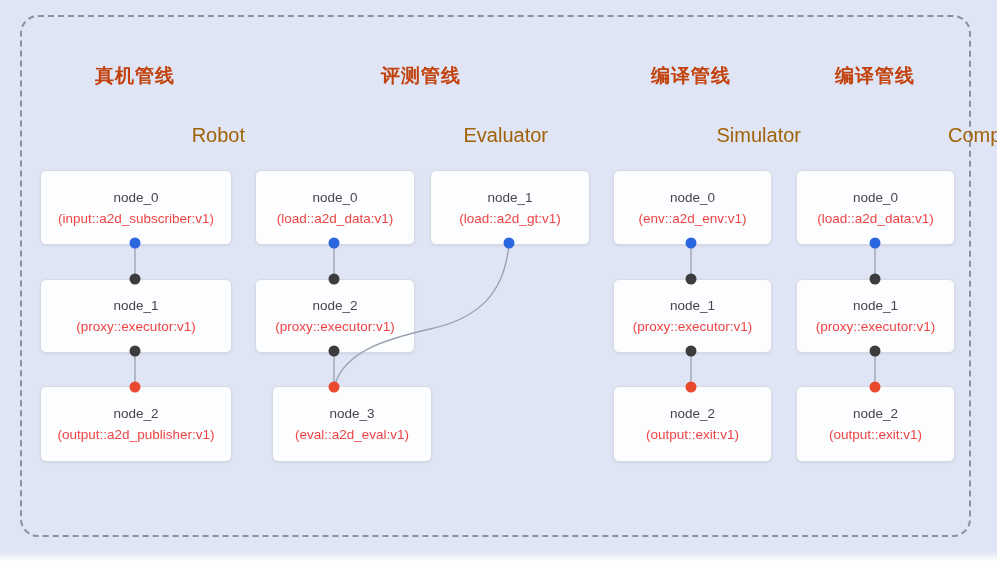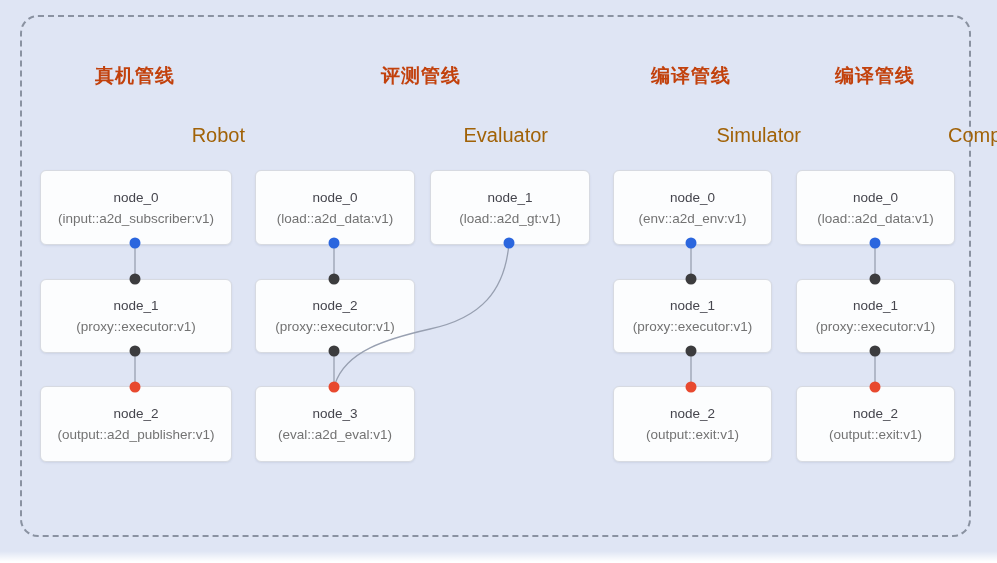--- a/index.html
+++ b/index.html
@@ -22,21 +22,21 @@
     font-size:20px;font-weight:500;color:#a16207;
   }
   .node{
     position:absolute;background:#fcfdfe;
     border:1px solid #d7dae1;border-radius:6px;
     box-shadow:0 1px 2px rgba(110,122,155,0.15);
     display:flex;flex-direction:column;align-items:center;justify-content:center;
     text-align:center;
   }
   .nname{font-size:13.5px;color:#45454d;line-height:21px;}
-  .ntype{font-size:13.5px;color:#737373;line-height:21px;}
+  .ntype{font-size:13.5px;color:#ef4444;line-height:21px;}
   svg.overlay{position:absolute;left:0;top:0;pointer-events:none;}
   .edge{fill:none;stroke:#98a0b1;stroke-width:1.3;}
   .fade{
     position:absolute;left:0;bottom:0;width:997px;height:12px;
     background:linear-gradient(to bottom, rgba(255,255,255,0), #ffffff 90%);
   }
 </style>
 </head>
 <body>
 
@@ -74,21 +74,21 @@
     <div class="ntype">(load::a2d_data:v1)</div>
   </div>
   <div class="node" style="left:430px;top:170px;width:158px;height:73px">
     <div class="nname">node_1</div>
     <div class="ntype">(load::a2d_gt:v1)</div>
   </div>
   <div class="node" style="left:255px;top:279px;width:158px;height:72px">
     <div class="nname">node_2</div>
     <div class="ntype">(proxy::executor:v1)</div>
   </div>
-  <div class="node" style="left:255px;top:386px;width:158px;height:74px">
+  <div class="node" style="left:272px;top:386px;width:158px;height:74px">
     <div class="nname">node_3</div>
     <div class="ntype">(eval::a2d_eval:v1)</div>
   </div>
 
   <div class="node" style="left:613px;top:170px;width:157px;height:73px">
     <div class="nname">node_0</div>
     <div class="ntype">(env::a2d_env:v1)</div>
   </div>
   <div class="node" style="left:613px;top:279px;width:157px;height:72px">
     <div class="nname">node_1</div>

